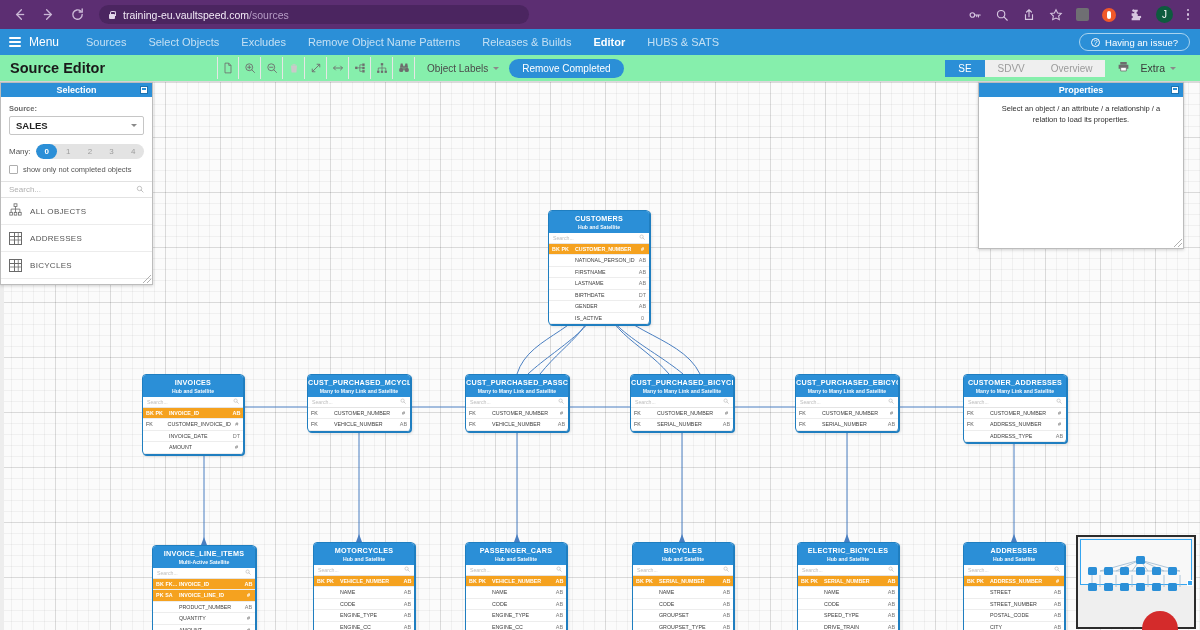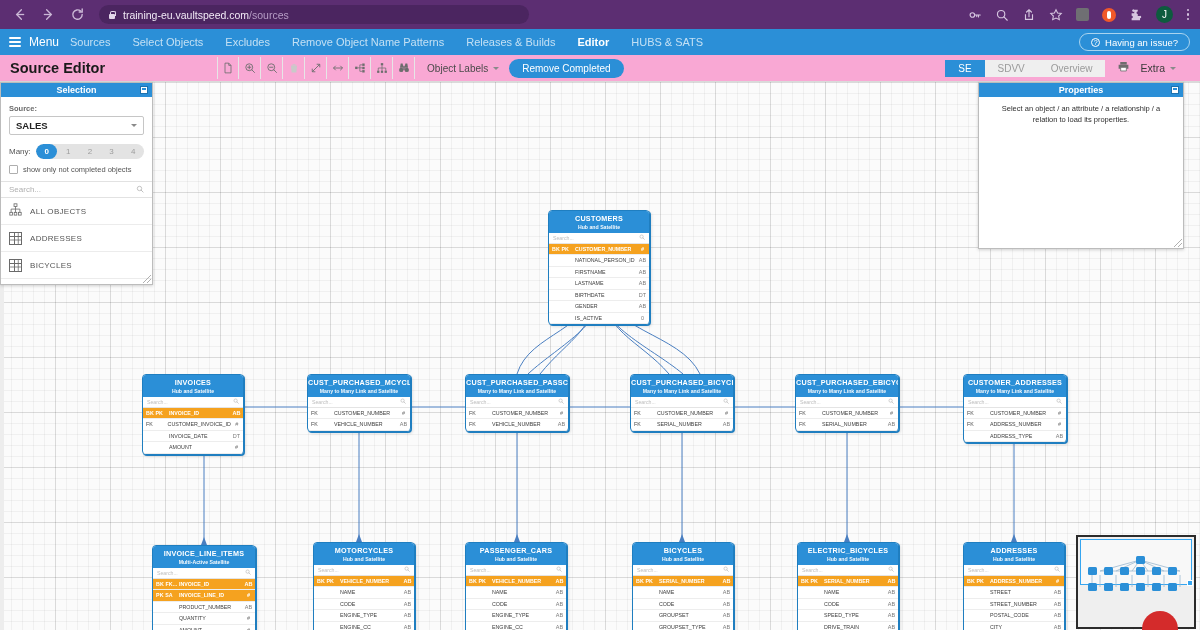--- a/index.html
+++ b/index.html
@@ -48,35 +48,35 @@
   .kebab { width: 4px; display:flex; flex-direction:column; gap:2px; align-items:center;}
   .kebab i { width:2.6px;height:2.6px;border-radius:50%;background:#d6c6e0;display:block;}
 
   
   .appnav {
     position: absolute; top: 29px; left: 0; width: 1200px; height: 26px;
     background: #2b8fd7; display: flex; align-items: center; color: #fff;
   }
   .hamburger { width: 12px; margin: 0 8px 0 9px; display: flex; flex-direction: column; gap: 2.5px; }
   .hamburger i { height: 1.7px; background: #fff; display: block; border-radius: 1px; }
-  .menu-label { font-size: 12px; font-weight: 400; }
+  .menu-label { font-size: 12px; font-weight: 400; margin-right: 16px; }
   .navlink { font-size: 11px; color: #c3e0f4; padding: 0 11px; white-space: nowrap; }
   .navlink.active { color: #fff; font-weight: bold; }
   .issue-btn {
     margin-left: auto; margin-right: 10px; height: 18px; border: 1px solid #a9d4ef;
     border-radius: 10px; display: flex; align-items: center; gap: 5px;
     padding: 0 11px; font-size: 9.5px; color: #fff;
   }
   .qmark { width: 9px; height: 9px; border-radius: 50%; border: 1px solid #fff; font-size:7px;
            display:flex;align-items:center;justify-content:center; line-height:1;}
 
   
   .toolbar {
     position: absolute; top: 55px; left: 0; width: 1200px; height: 27px;
-    background: #f9a8d4; border-bottom: 1px solid #dadada; display: flex; align-items: center;
+    background: #86efac; border-bottom: 1px solid #dadada; display: flex; align-items: center;
   }
   .toolbar-title { font-size: 14.5px; font-weight: bold; color: #1a1a1a; padding-left: 10px; }
   .tb-group { display: flex; align-items: center; margin-left: 112px; }
   .tb-btn {
     width: 22px; height: 22px; display: flex; align-items: center; justify-content: center;
     color: #6d6d6d; border-right: 1px solid #e6e6e6;
   }
   .tb-btn:first-child { border-left: 1px solid #e6e6e6; }
   .tb-btn svg { display: block; }
   .tb-btn.disabled { color: #c9c9c9; }

